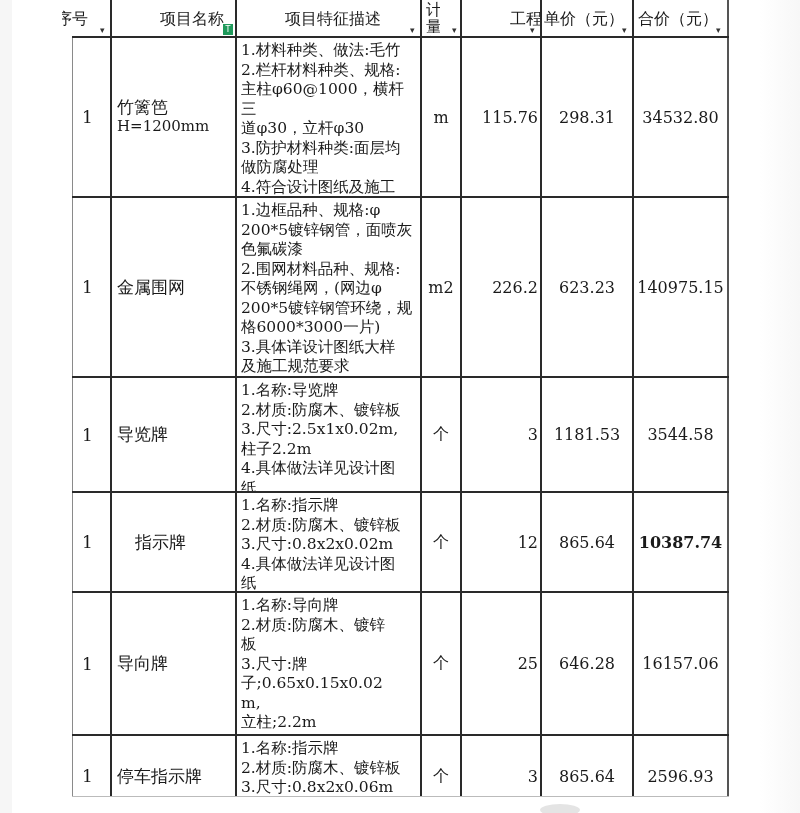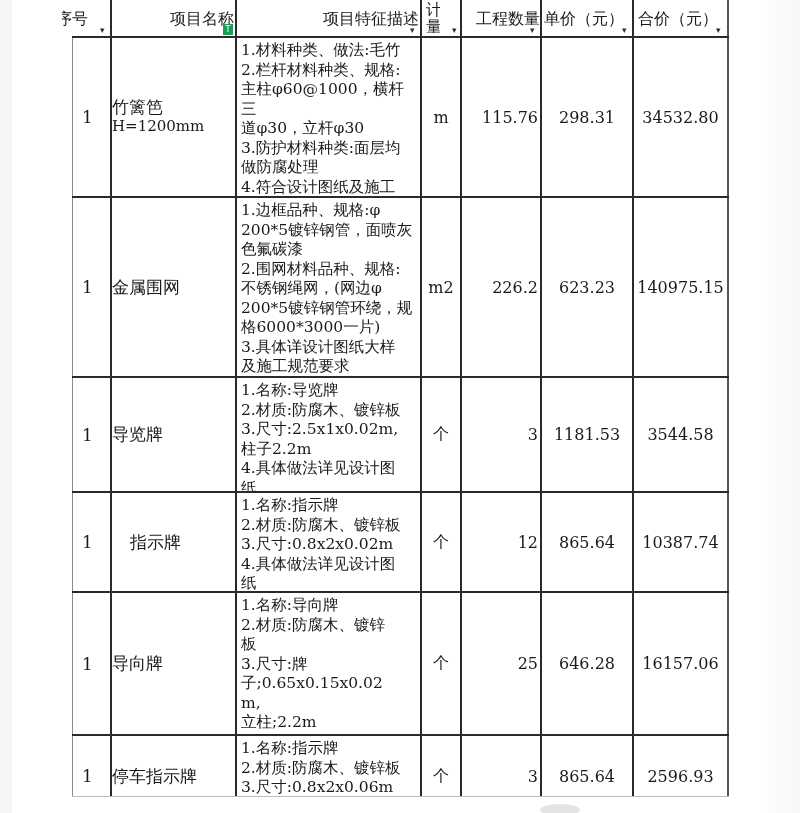--- a/index.html
+++ b/index.html
@@ -10,26 +10,26 @@
     color:#1a1a1a;
   }
   .left-margin { position:absolute; left:0; top:0; width:12px; height:813px; background:#f6f6f6; }
   .right-margin { position:absolute; left:733px; top:0; width:67px; height:813px; background:#ffffff; }
   .right-margin::after { content:""; position:absolute; left:0; top:0; width:67px; height:813px; background:linear-gradient(90deg,#fff 0%, #fff 40%, #f7f7f7 100%); }
   .sheet { position:absolute; left:0; top:0; width:800px; height:813px; }
   .cell { position:absolute; box-sizing:border-box; overflow:hidden; }
   .vline { position:absolute; width:2px; background:#2a2a2a; }
   .vline.thin { width:1px; background:#8a8a8a; }
   .hline { position:absolute; height:2px; background:#2a2a2a; }
-  .hdr { font-size:16px; display:flex; align-items:center; justify-content:flex-end; white-space:nowrap;padding-left:48px; }
+  .hdr { font-size:16px; display:flex; align-items:center; justify-content:flex-start; white-space:nowrap;padding-left:48px; }
   .hdr-stack { font-size:16px; line-height:17px; text-align:left; padding-left:4px; }
   .dd { position:absolute; font-size:9px; color:#333; line-height:9px; }
   .filter-icon { position:absolute; width:10px; height:11px; background:#1f9a5b; color:#fff; font-size:8px; line-height:11px; text-align:center; font-family:"DejaVu Sans", sans-serif; }
   .seq { font-size:17px; display:flex; align-items:center; padding-left:10px; }
-  .name { font-size:17px; display:flex; flex-direction:column; justify-content:center; line-height:19px; }
+  .name { font-size:17px; display:flex; flex-direction:column; justify-content:center; padding-left:5px; line-height:19px; }
   .name .sub { font-size:15px; }
   .desc { font-size:15.5px; line-height:19.5px; padding:3px 3px 0 4px; white-space:pre-wrap; word-break:break-all; }
   .unit { font-size:16px; display:flex; align-items:center; justify-content:center; }
   .qty { font-size:16px; display:flex; align-items:center; justify-content:flex-end; padding-right:2px; }
   .price { font-size:16px; display:flex; align-items:center; justify-content:center; }
   .total { font-size:16px; display:flex; align-items:center; justify-content:center; }
   .footer-blur { position:absolute; left:540px; top:804px; width:40px; height:12px; border-radius:50%; background:#e4e4e4; }
 </style>
 </head>
 <body>
@@ -130,21 +130,21 @@
     <span>指示牌</span>
   </div>
   <div class="cell desc" style="left:237px;top:493px;width:182px;height:98px;">1.名称:指示牌
 2.材质:防腐木、镀锌板
 3.尺寸:0.8x2x0.02m
 4.具体做法详见设计图
 纸</div>
   <div class="cell unit" style="left:422px;top:493px;width:38px;height:98px;">个</div>
   <div class="cell qty" style="left:462px;top:493px;width:78px;height:98px;">12</div>
   <div class="cell price" style="left:542px;top:493px;width:90px;height:98px;">865.64</div>
-  <div class="cell total" style="left:634px;top:493px;width:93px;height:98px;">10387.74</div>
+  <div class="cell total" style="left:634px;top:493px;width:93px;height:98px;font-weight:bold;">10387.74</div>
 
   <div class="cell seq" style="left:72px;top:593px;width:38px;height:141px;">1</div>
   <div class="cell name" style="left:112px;top:593px;width:122px;height:141px;justify-content:center;">
     <span>导向牌</span>
   </div>
   <div class="cell desc" style="left:237px;top:593px;width:156px;height:141px;">1.名称:导向牌
 2.材质:防腐木、镀锌板
 3.尺寸:牌
 子;0.65x0.15x0.02m,
 立柱;2.2m

